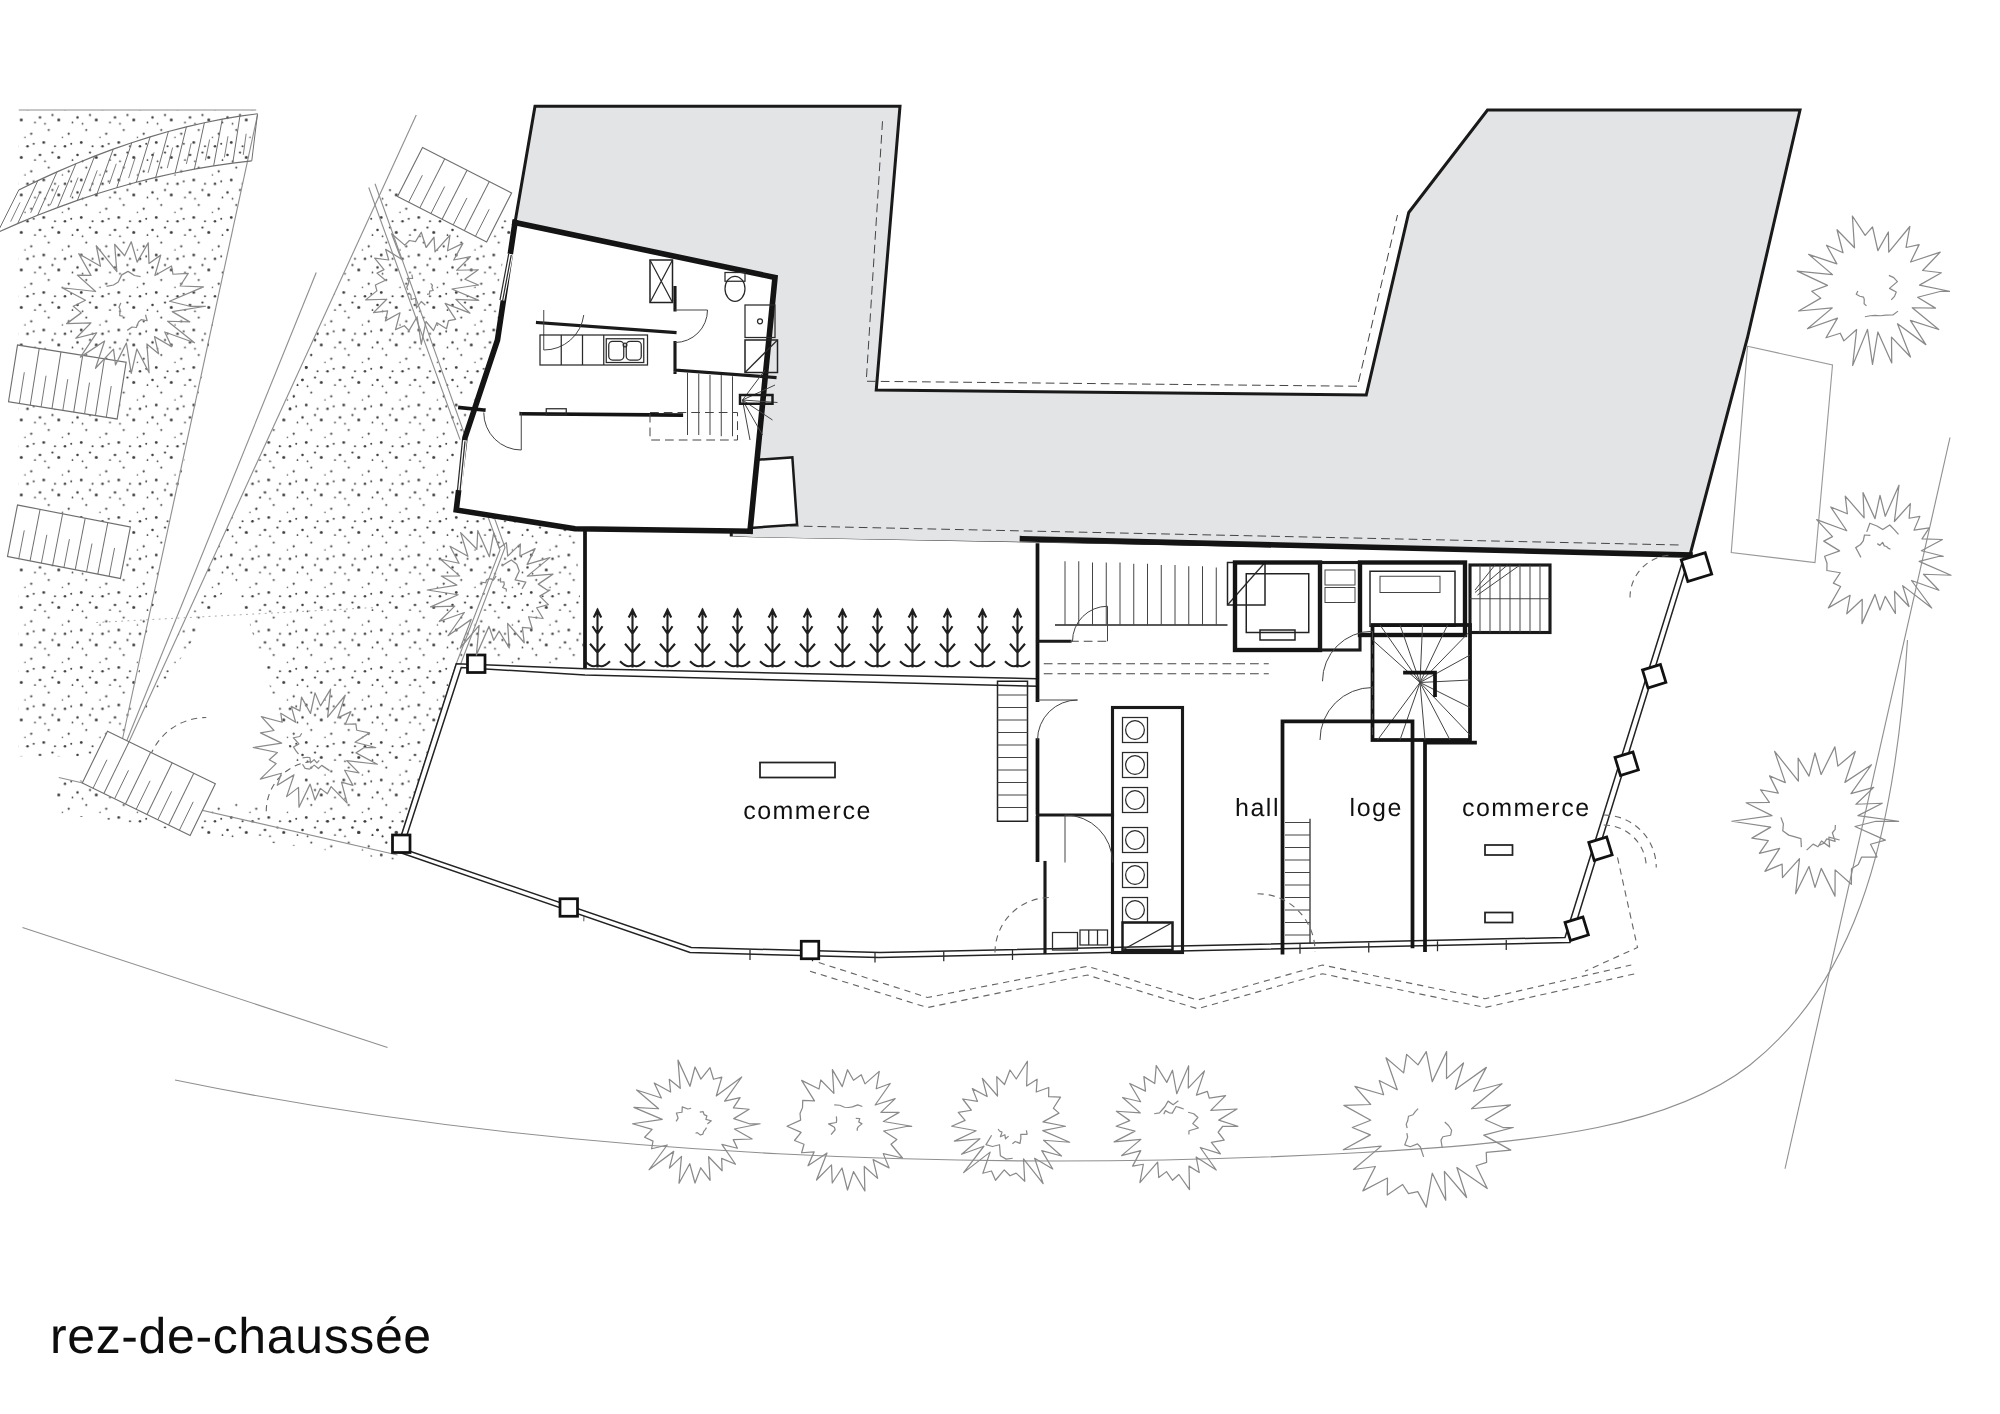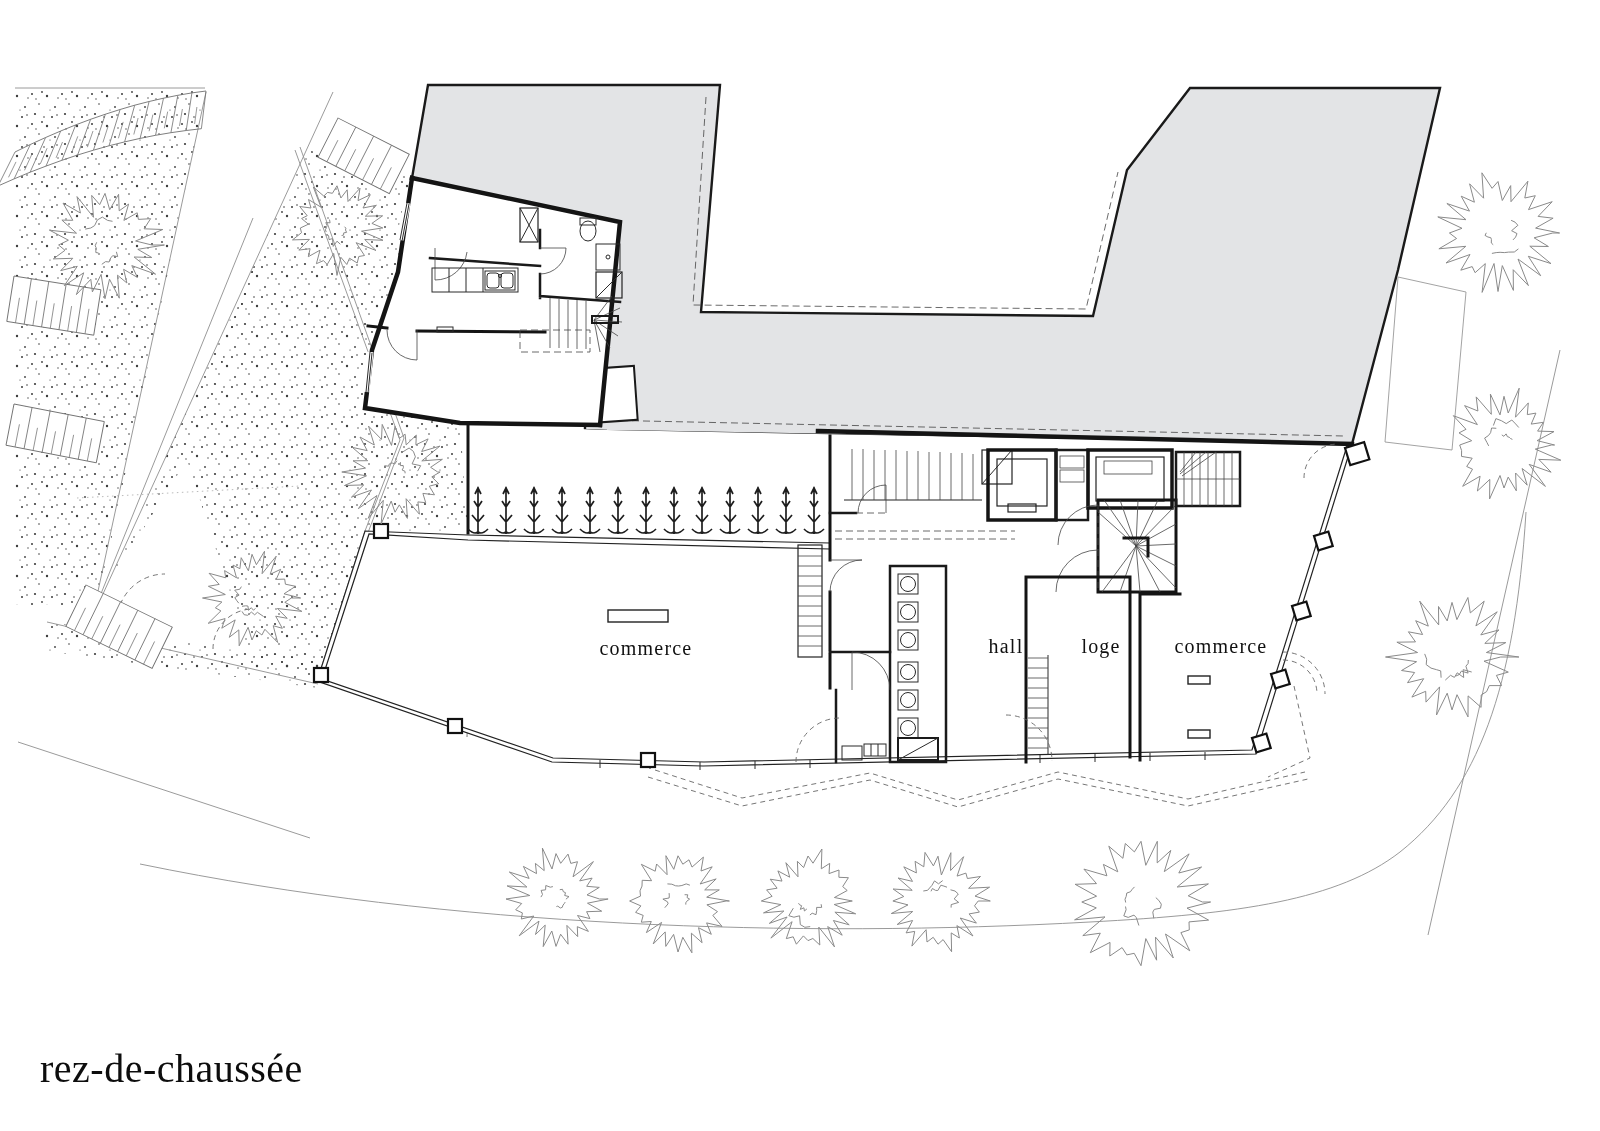--- a/index.html
+++ b/index.html
@@ -1,17 +1,17 @@
 <!DOCTYPE html>
 <html><head>
 <meta charset="utf-8">
 <style>
   html,body{margin:0;padding:0;background:#ffffff;}
   .stage{position:relative;width:1600px;height:1131px;background:#fff;overflow:hidden;
-         font-family:Liberation Serif, serif;}
+         font-family:Liberation Sans, sans-serif;}
   svg{position:absolute;left:0;top:0;}
   
   .w45{stroke:#141414;stroke-width:4.5;fill:none;stroke-linecap:square;}
   .w35{stroke:#141414;stroke-width:3.5;fill:none;stroke-linecap:square;}
   .w3{stroke:#141414;stroke-width:3;fill:none;stroke-linecap:square;}
   .w25{stroke:#1a1a1a;stroke-width:2.5;fill:none;stroke-linecap:square;}
   .w2{stroke:#1a1a1a;stroke-width:2;fill:none;}
   .w12{stroke:#222;stroke-width:1.2;fill:none;}
   .w1{stroke:#2a2a2a;stroke-width:1;fill:none;}
   .t{stroke:#444;stroke-width:0.8;fill:none;}

